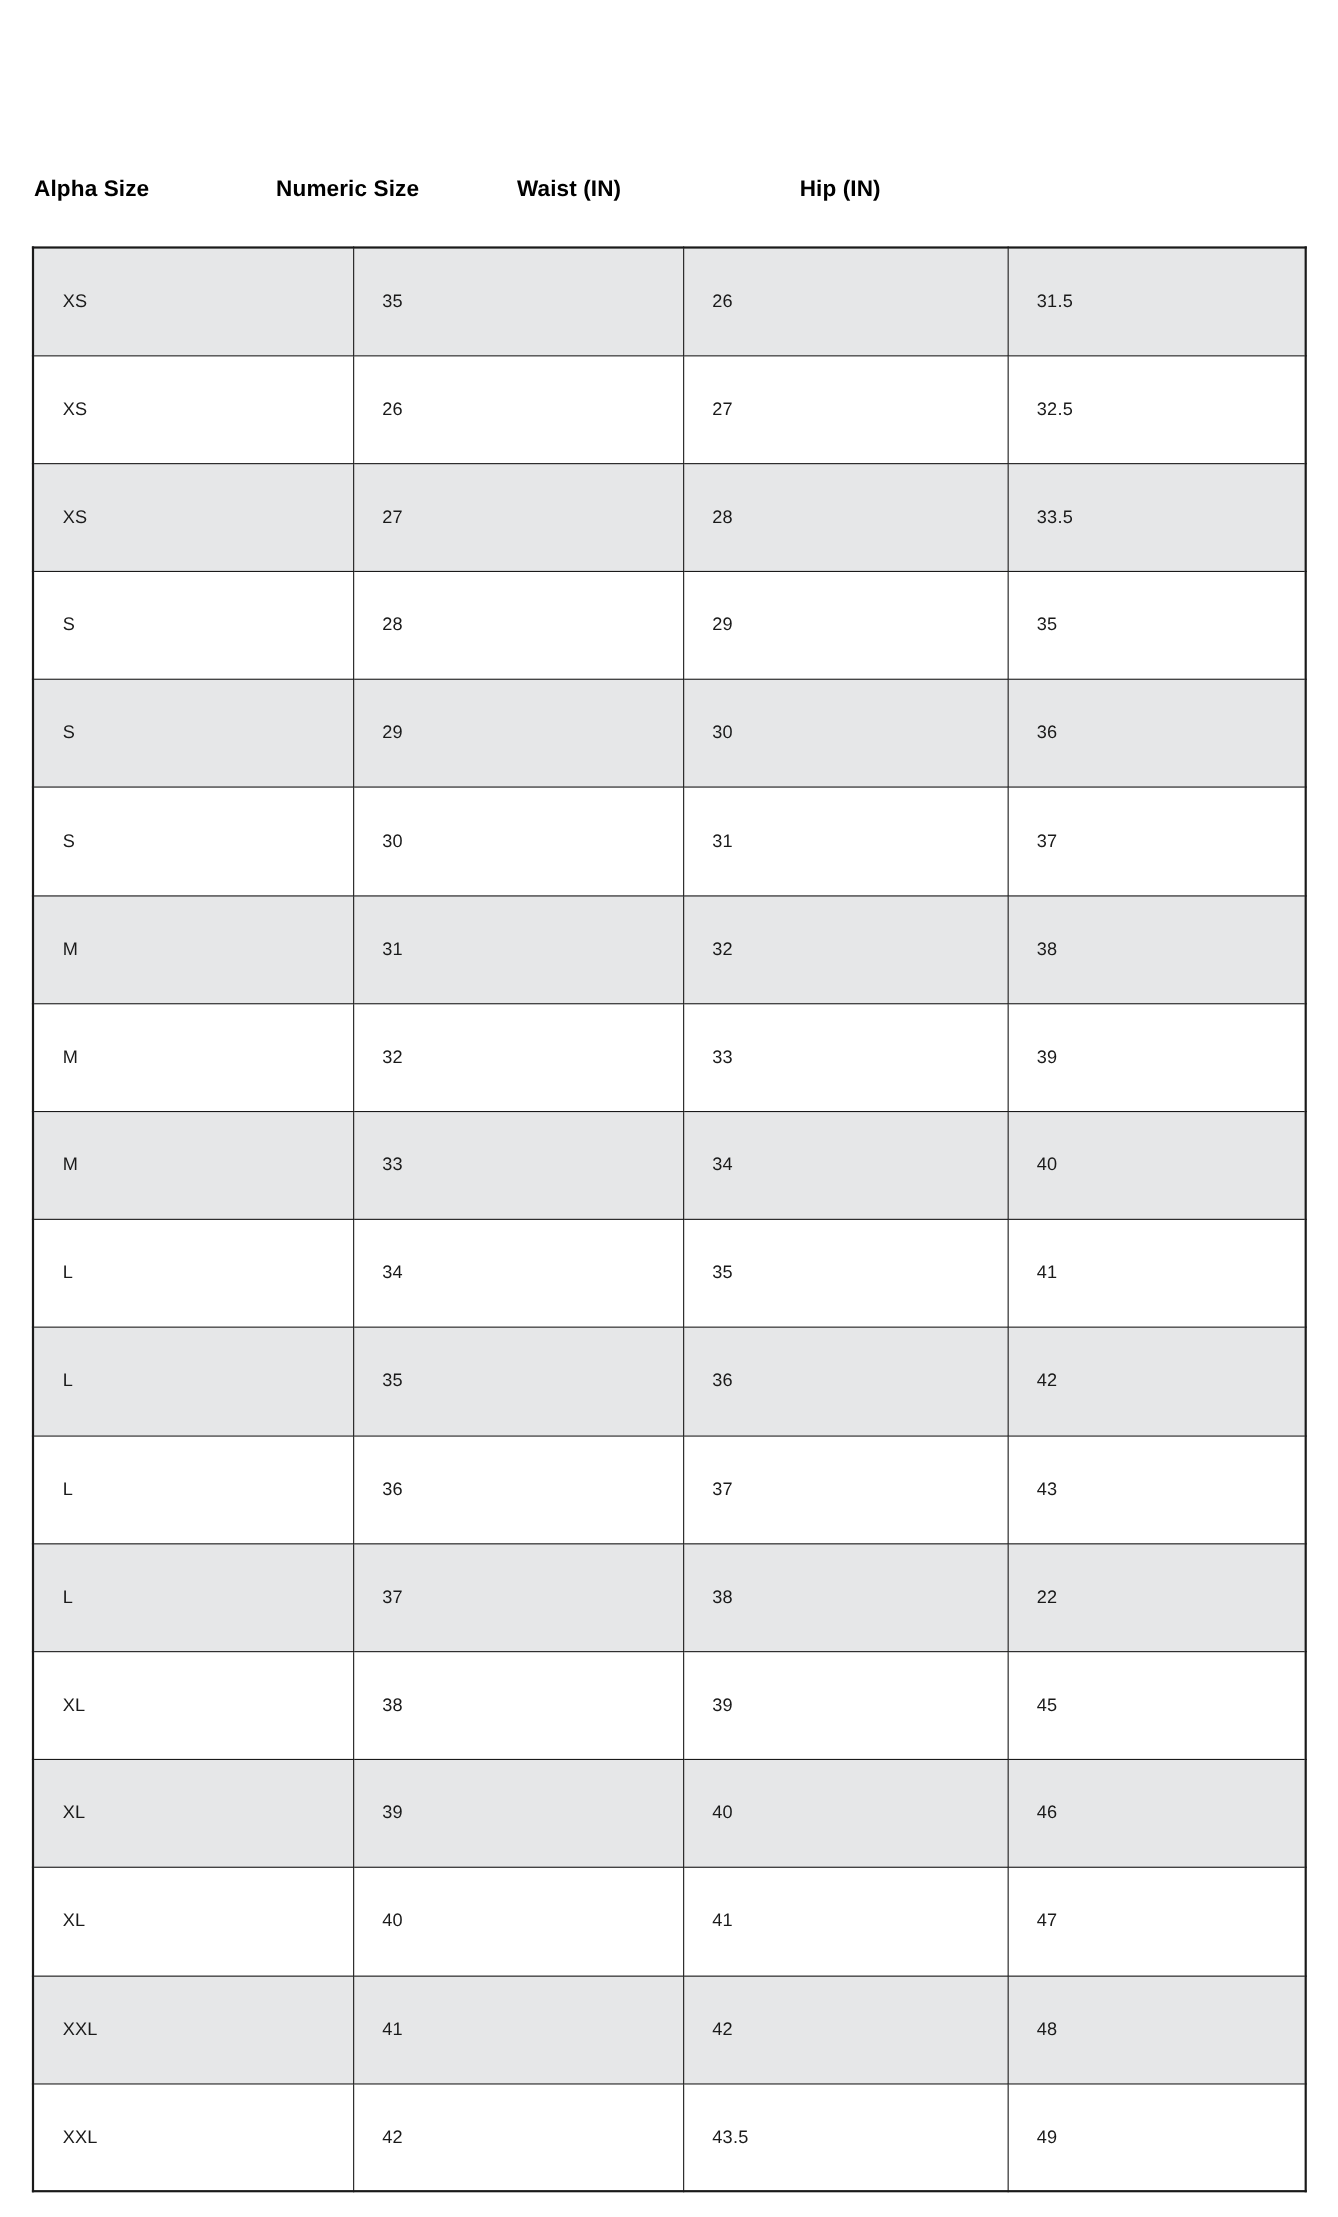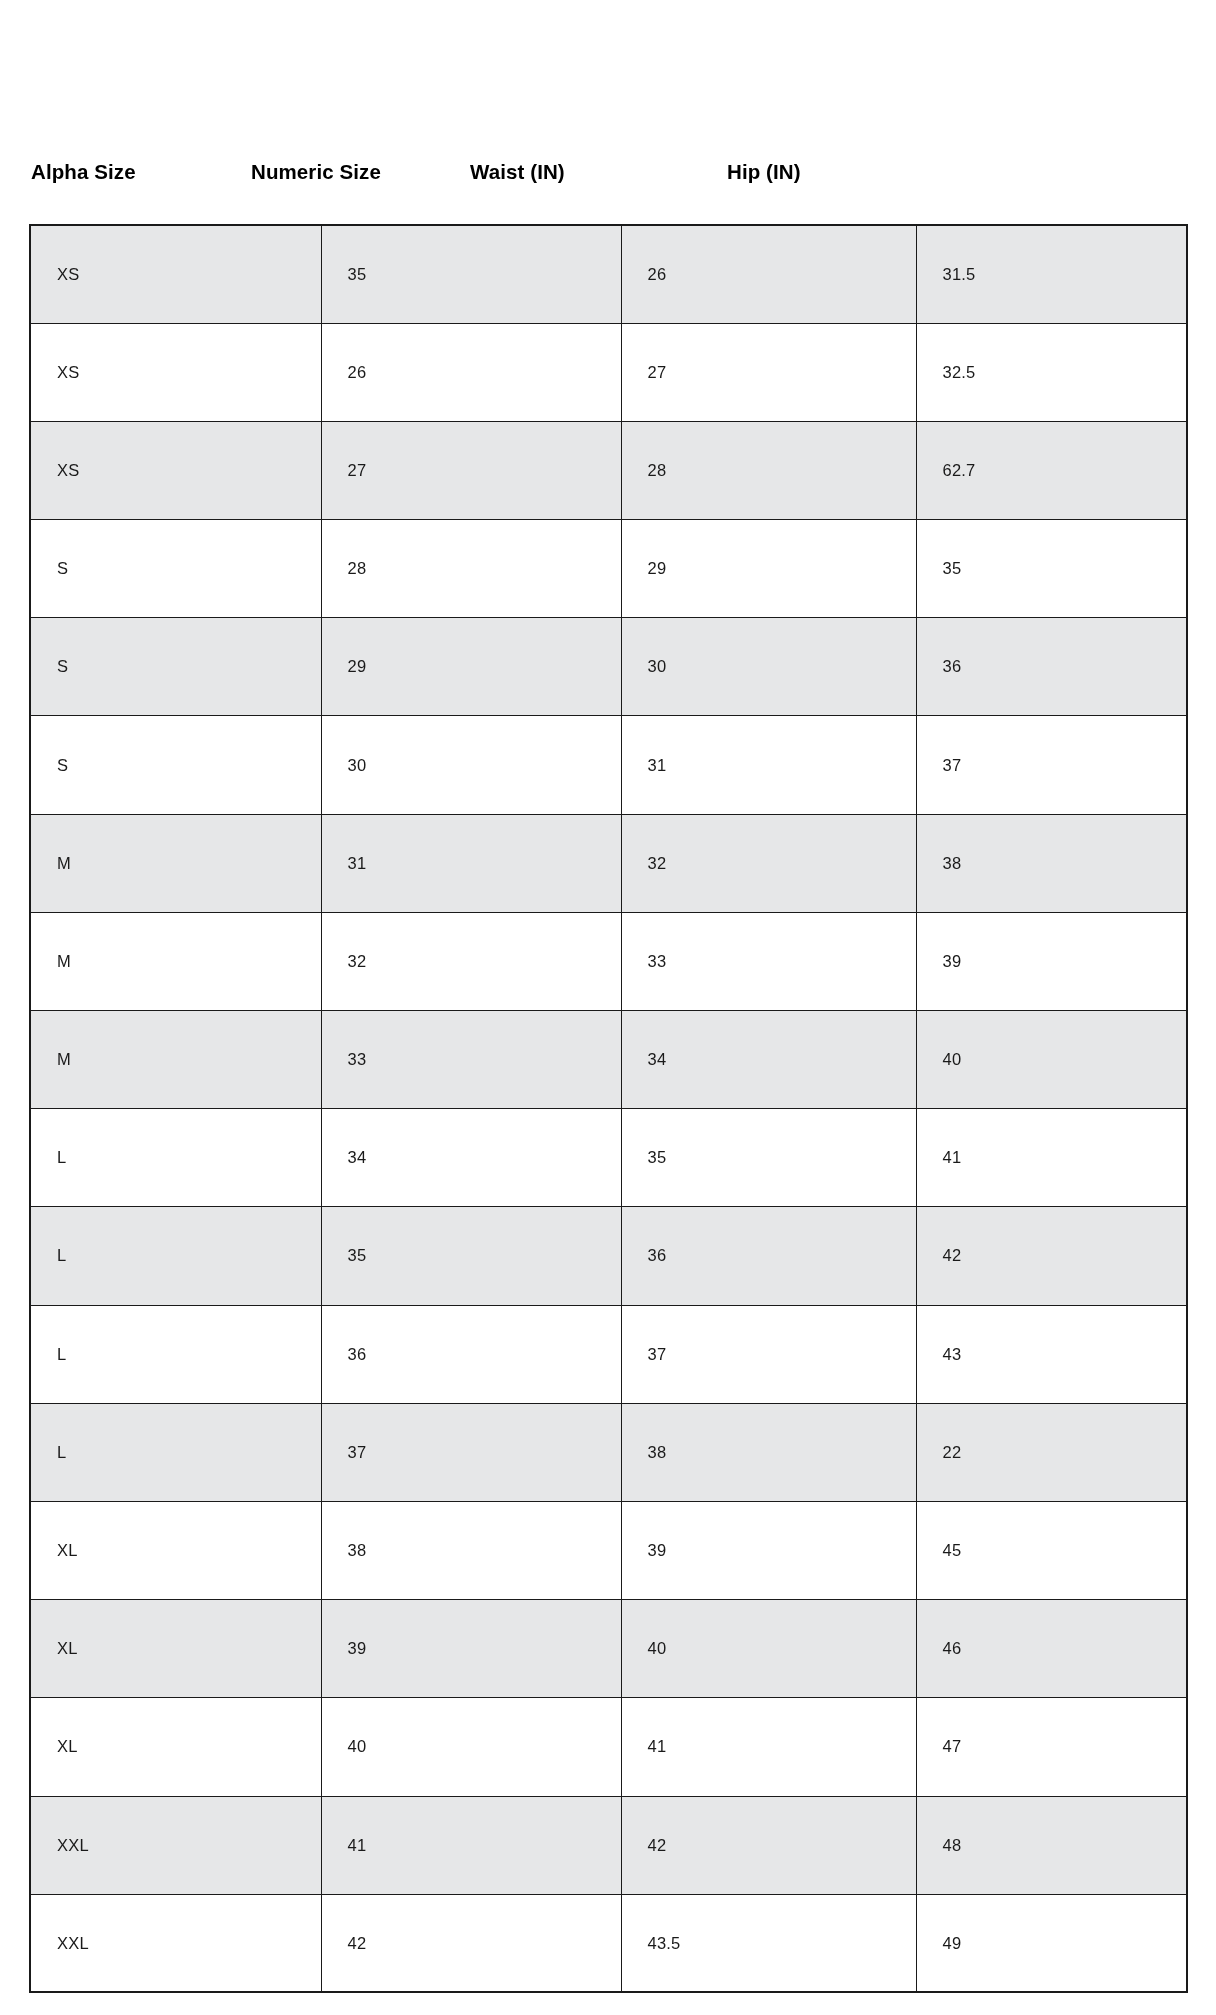--- a/index.html
+++ b/index.html
@@ -121,21 +121,21 @@
         <tr>
           <td>XS</td>
           <td>26</td>
           <td>27</td>
           <td>32.5</td>
         </tr>
         <tr class="shaded">
           <td>XS</td>
           <td>27</td>
           <td>28</td>
-          <td>62.7</td>
+          <td>33.5</td>
         </tr>
         <tr>
           <td>S</td>
           <td>28</td>
           <td>29</td>
           <td>35</td>
         </tr>
         <tr class="shaded">
           <td>S</td>
           <td>29</td>

